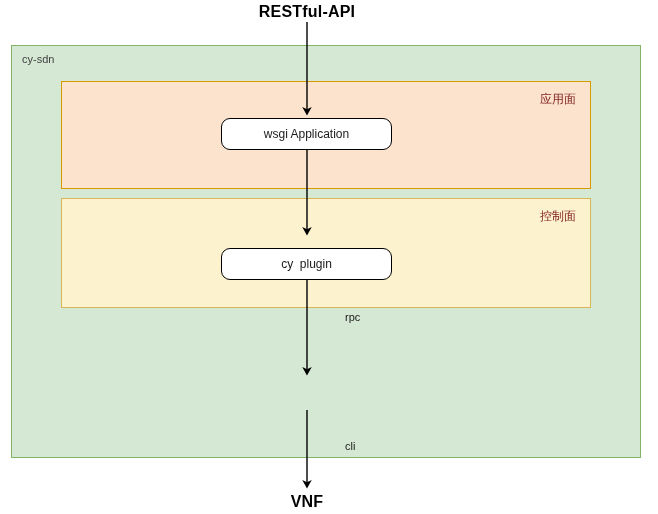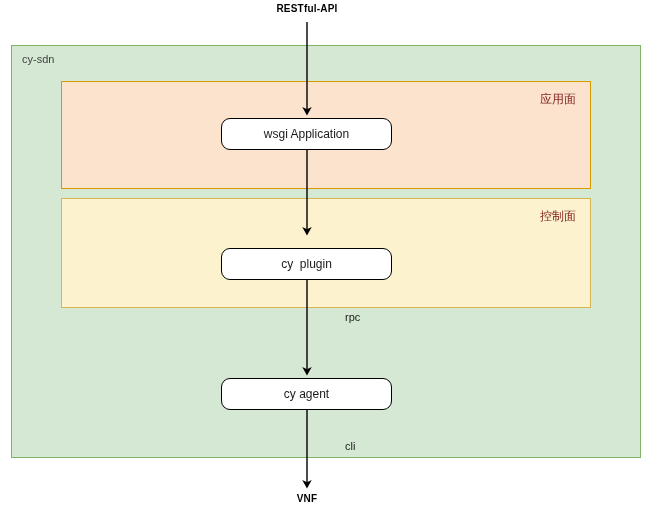--- a/index.html
+++ b/index.html
@@ -23,21 +23,21 @@
     top: 0;
     width: 658px;
     height: 514px;
   }
 
   
   .abs { position: absolute; }
 
   
   .endpoint-label {
-    font-size: 10px;
+    font-size: 16px;
     font-weight: bold;
     letter-spacing: 0.2px;
     color: #000000;
     text-align: center;
     white-space: nowrap;
   }
   #restful-api-label {
     left: 0px;
     top: 3px;
     width: 614px;
@@ -188,21 +188,20 @@
 
     <line x1="307" y1="270" x2="307" y2="374" stroke="#000000" stroke-width="1.4" marker-end="url(#arrowhead)"></line>
 
     <line x1="307" y1="410" x2="307" y2="487" stroke="#000000" stroke-width="1.4" marker-end="url(#arrowhead)"></line>
   </svg>
 
   <div class="abs node-box" id="node-wsgi-application">wsgi Application</div>
 
   <div class="abs node-box" id="node-cy-plugin">cy  plugin</div>
 
-  <div class="abs node-box" id="node-cy-agent">cy agent</div>
 
   <div class="abs edge-label" id="edge-label-rpc">rpc</div>
 
   <div class="abs edge-label" id="edge-label-cli">cli</div>
 
   <div class="abs endpoint-label" id="vnf-label">VNF</div>
 
 
 </div>
 

